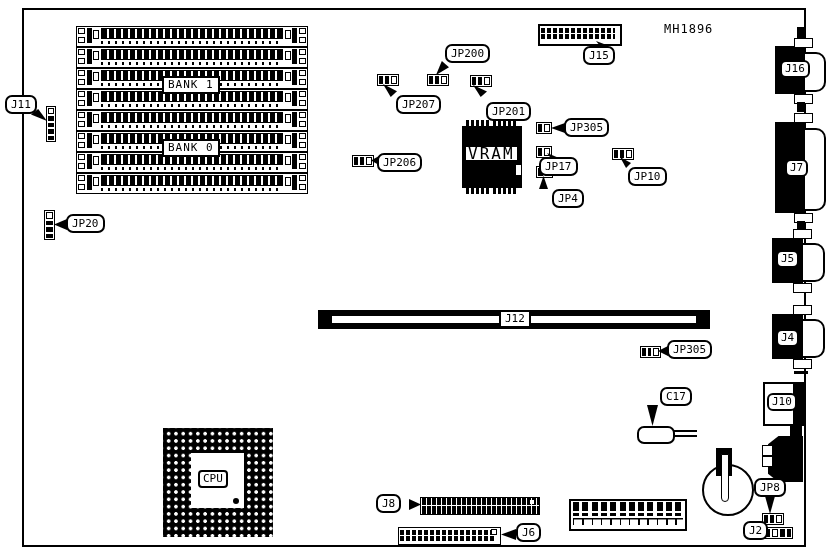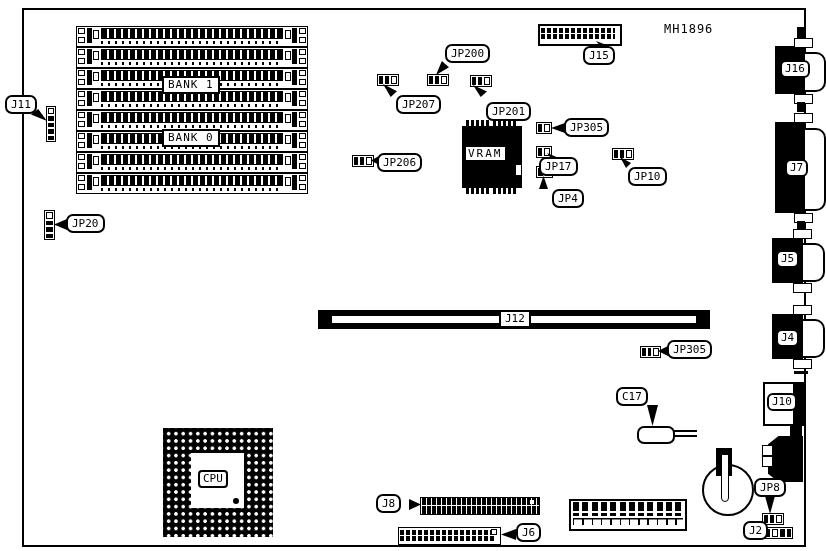--- a/index.html
+++ b/index.html
@@ -131,21 +131,21 @@
     </div>
   <div class="simm" style="top:152px">
       <i class="endcap l"></i>
       <i class="endcap r"></i>
     </div>
   <div class="simm" style="top:173px">
       <i class="endcap l"></i>
       <i class="endcap r"></i>
     </div>
   <div class="boxlabel" style="left:162px;top:76px">BANK 1</div>
-  <div class="boxlabel" style="left:162px;top:129px">BANK 0</div>
+  <div class="boxlabel" style="left:162px;top:139px">BANK 0</div>
 
   <div class="cal" style="left:5px;top:95px">J11</div>
   <div class="tail t-br" style="left:31px;top:109px;width:16px;height:12px"></div>
   <div class="vj" style="left:46px;top:106px;width:8px;height:34px">
       <i class="w"></i>
       <i class="b"></i>
       <i class="b"></i>
       <i class="b"></i>
       <i class="b"></i>
     </div>
@@ -186,21 +186,21 @@
   <div class="hdr2" style="left:538px;top:24px;width:80px;height:18px;border:2px solid #000;
        background-size:74px 5px,74px 5px;background-position:1px 2px,1px 8px"></div>
   <div class="tail t-tl" style="left:596px;top:41px;width:12px;height:8px"></div>
   <div class="cal" style="left:583px;top:46px">J15</div>
 
   <div class="pins" style="left:466px;top:120px;width:24px;height:6px"></div>
   <div class="pins" style="left:493px;top:120px;width:25px;height:6px"></div>
   <div class="blk" style="left:462px;top:126px;width:60px;height:62px;z-index:2"></div>
   <div class="pins" style="left:466px;top:188px;width:24px;height:6px"></div>
   <div class="pins" style="left:493px;top:188px;width:25px;height:6px"></div>
-  <div class="wht" style="left:465px;top:146px;padding:0 2px;font-size:11px;line-height:13px;letter-spacing:2px;z-index:3">VRAM</div>
+  <div class="wht" style="left:465px;top:146px;padding:0 2px;font-size:16px;line-height:13px;letter-spacing:2px;z-index:3">VRAM</div>
   <div class="wht" style="left:516px;top:165px;width:5px;height:10px;border:none;z-index:3"></div>
 
   <div class="hj" style="left:536px;top:122px;width:14px;height:10px">
       <i class="b"></i>
       <i class="w"></i>
     </div>
   <div class="tail t-l" style="left:551px;top:123px;width:14px;height:10px"></div>
   <div class="cal" style="left:564px;top:118px">JP305</div>
 
   <div class="hj" style="left:536px;top:146px;width:14px;height:10px">
@@ -238,21 +238,21 @@
   <div class="boxlabel" style="left:499px;top:310px;letter-spacing:0">J12</div>
 
   <div class="hj" style="left:640px;top:346px;width:19px;height:10px">
       <i class="b"></i>
       <i class="b"></i>
       <i class="w"></i>
     </div>
   <div class="tail t-l" style="left:658px;top:346px;width:10px;height:10px"></div>
   <div class="cal" style="left:667px;top:340px">JP305</div>
 
-  <div class="cal" style="left:616px;top:387px">C17</div>
+  <div class="cal" style="left:660px;top:387px">C17</div>
   <div class="tail t-d" style="left:647px;top:405px;width:11px;height:21px"></div>
   <div class="cap" style="left:637px;top:426px;width:34px;height:14px"></div>
   <div class="blk" style="left:672px;top:430px;width:25px;height:2px"></div>
   <div class="blk" style="left:672px;top:435px;width:25px;height:2px"></div>
 
   <div class="cpu-socket" style="left:163px;top:428px;width:110px;height:109px"></div>
   <div class="wht" style="left:191px;top:453px;width:53px;height:55px;border:none;z-index:3"></div>
   <div class="tag" style="left:198px;top:470px;border-radius:4px">CPU</div>
   <div class="blk" style="left:233px;top:498px;width:6px;height:6px;border-radius:50%;z-index:4"></div>
 

